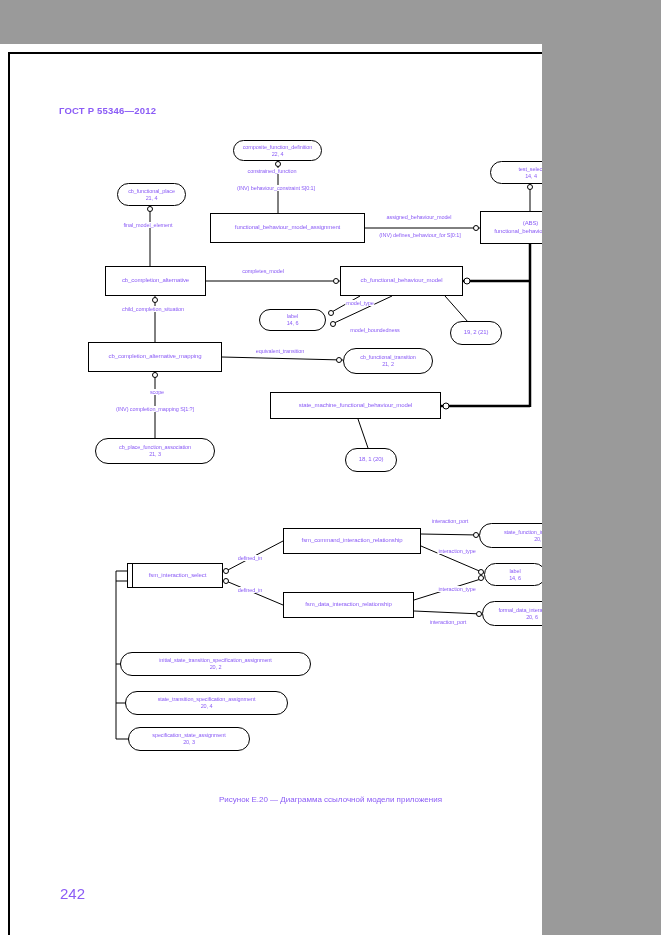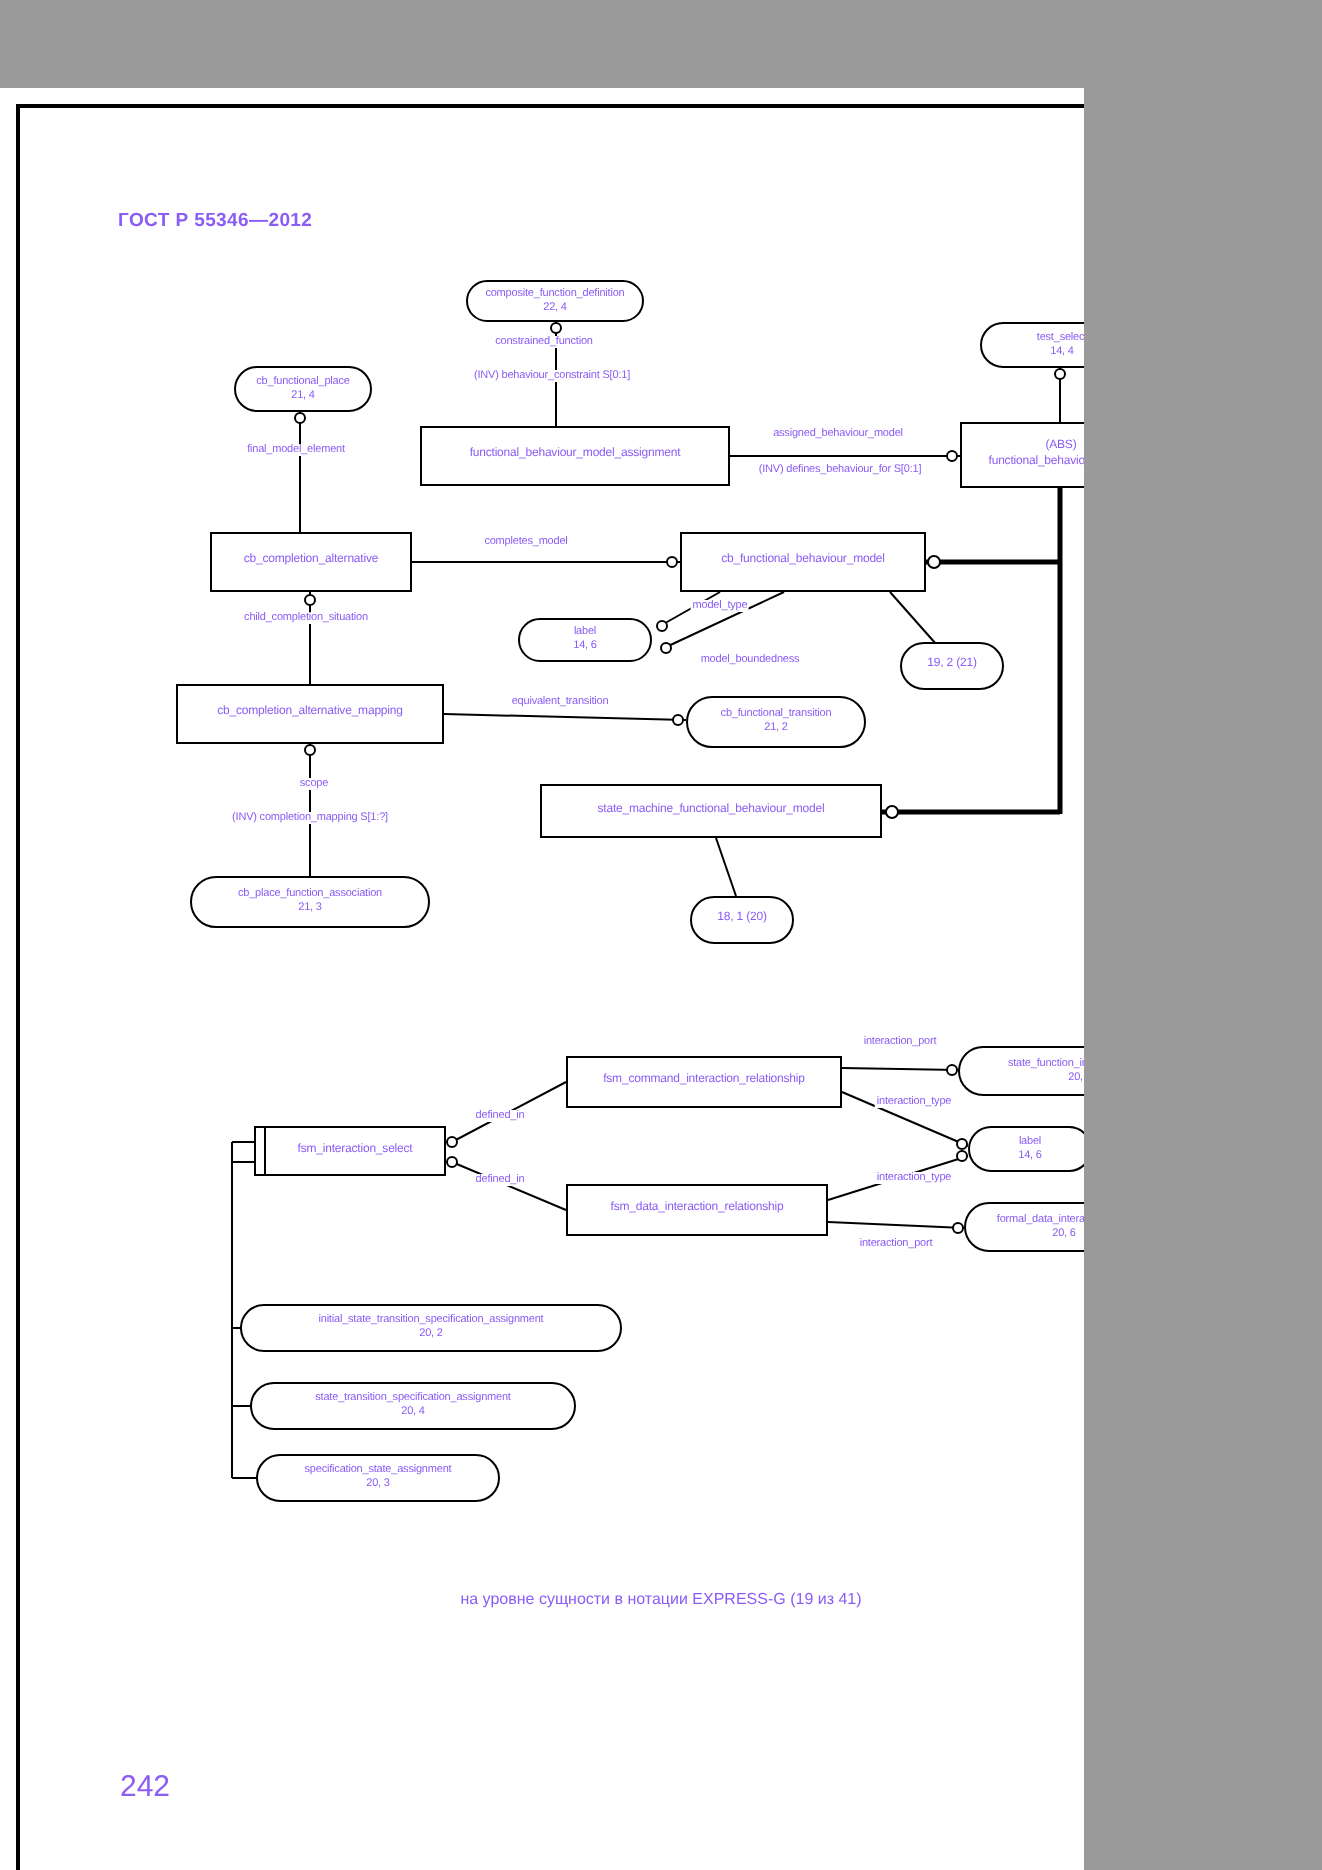--- a/index.html
+++ b/index.html
@@ -206,18 +206,18 @@
   <div class="elabel" style="left:157px;top:345px">scope</div>
   <div class="elabel" style="left:155px;top:362px">(INV) completion_mapping S[1:?]</div>
   <div class="elabel" style="left:250px;top:511px">defined_in</div>
   <div class="elabel" style="left:250px;top:543px">defined_in</div>
   <div class="elabel" style="left:450px;top:474px">interaction_port</div>
   <div class="elabel" style="left:457px;top:504px">interaction_type</div>
   <div class="elabel" style="left:457px;top:542px">interaction_type</div>
   <div class="elabel" style="left:448px;top:575px">interaction_port</div>
 
   <div class="caption">
-    <div>на уровне сущности в нотации EXPRESS-G (19 из 41)</div>
+    <div>Рисунок Е.20 — Диаграмма ссылочной модели приложения</div>
   </div>
 
   <div class="pagenum">242</div>
   <div class="bottombar"></div>
 </div>
 
 </body></html>

